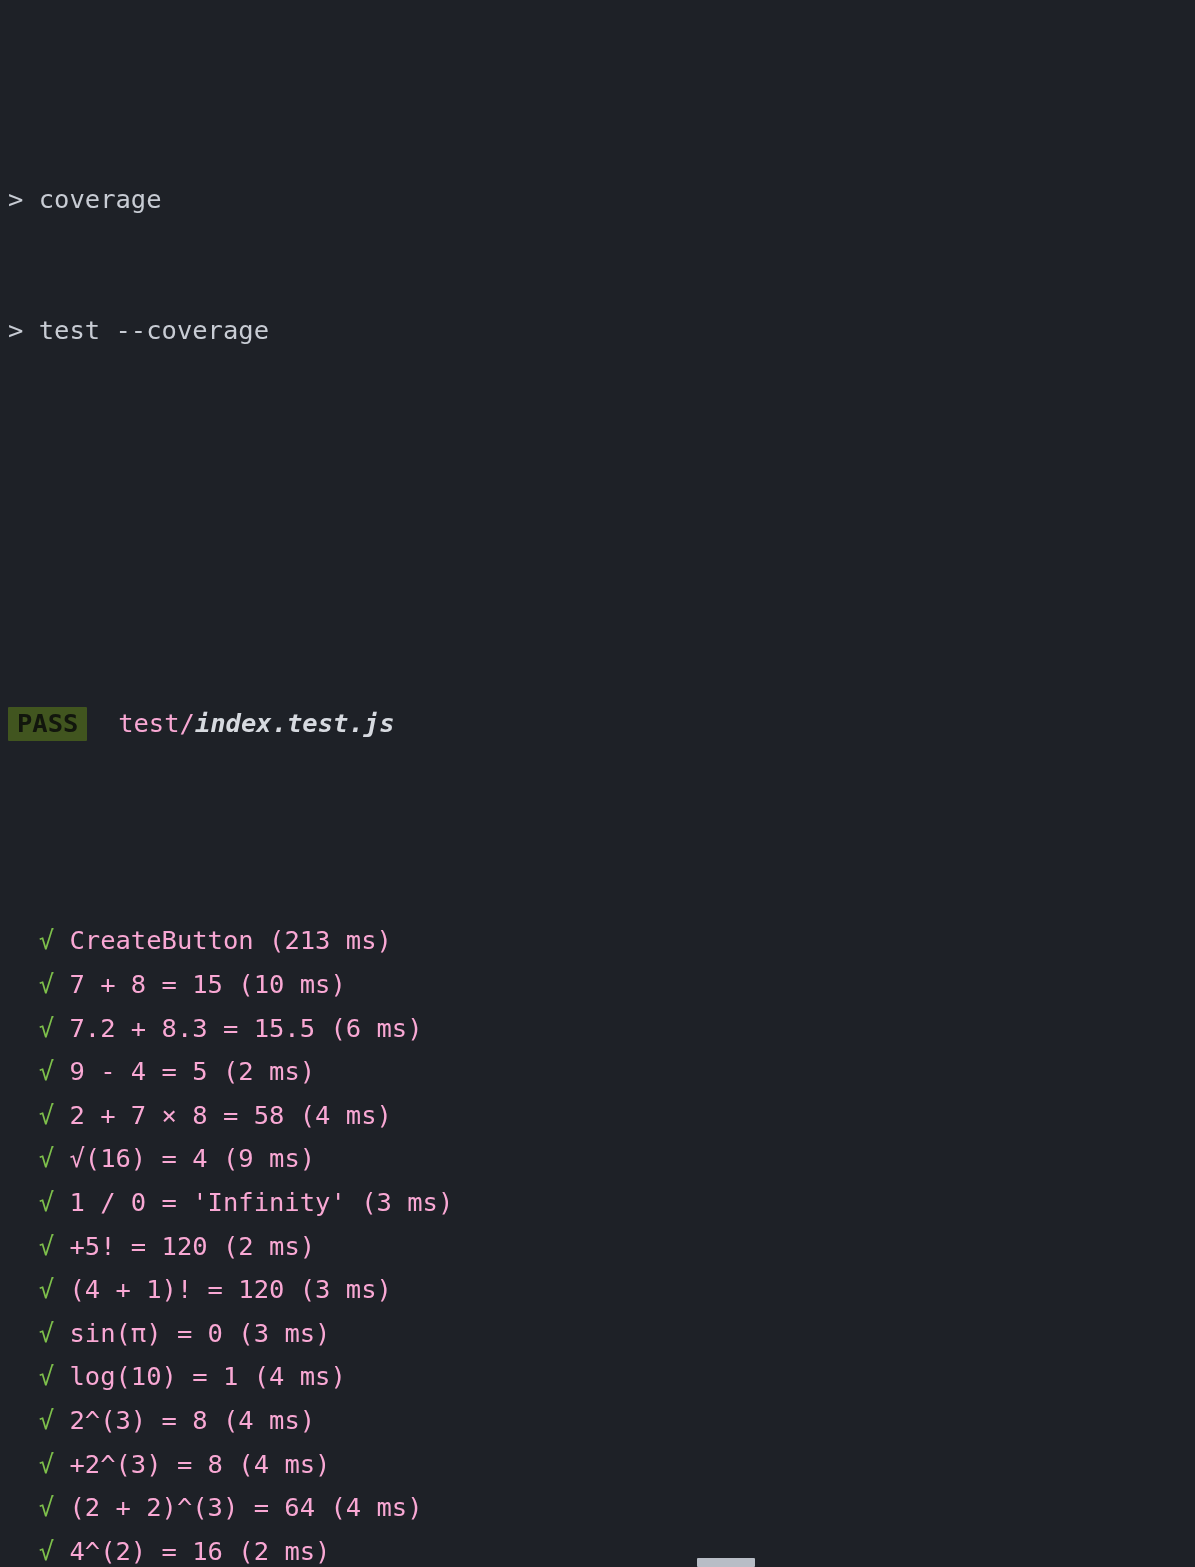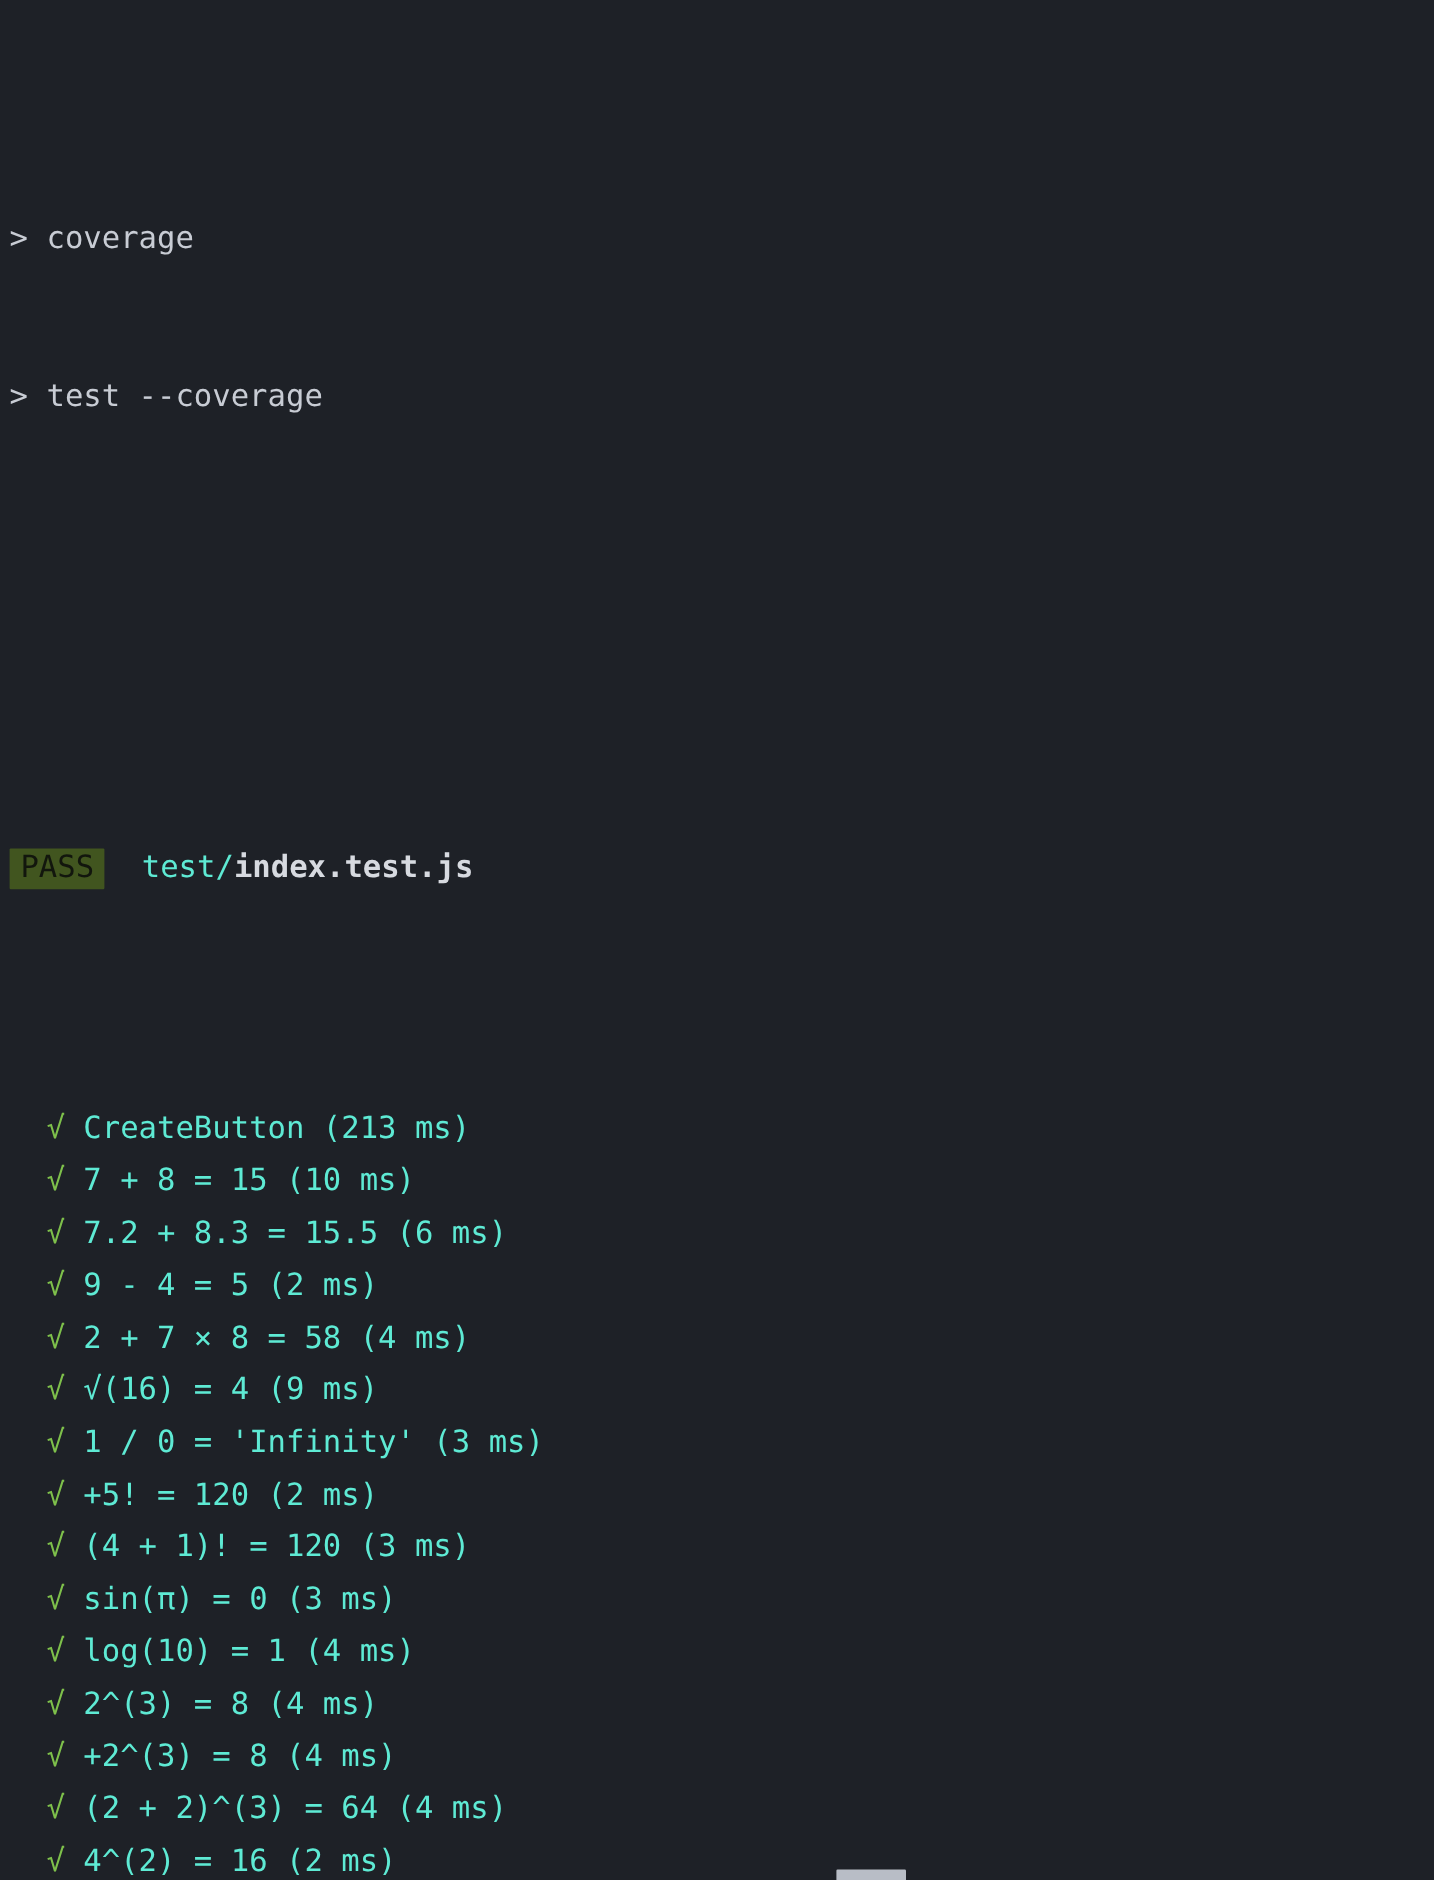--- a/index.html
+++ b/index.html
@@ -29,27 +29,27 @@
   .line {
     white-space: pre;
     height: 43.6px;
     padding-left: 8px;
     box-sizing: border-box;
   }
   .blank { height: 43.6px; }
 
   
   .c-default { color: #c8ccd4; }
-  .c-dim     { color: #5eead4; }
-  .c-whiteb  { color: #d7dae0; font-weight: bold; }
+  .c-dim     { color: #f9a8d4; }
+  .c-whiteb  { color: #d7dae0; font-weight: bold; font-style: italic; }
 
   .pass-badge {
     background: #41551f;
     color: #12160d;
-    font-weight: normal;
+    font-weight: bold;
     padding: 1px 9px 3px 9px;
     border-radius: 1px;
   }
   .check { color: #7ec04b; }
 
   
   .scrollbar-track {
     position: absolute;
     left: 0; right: 0; bottom: 0;
     height: 9px;

